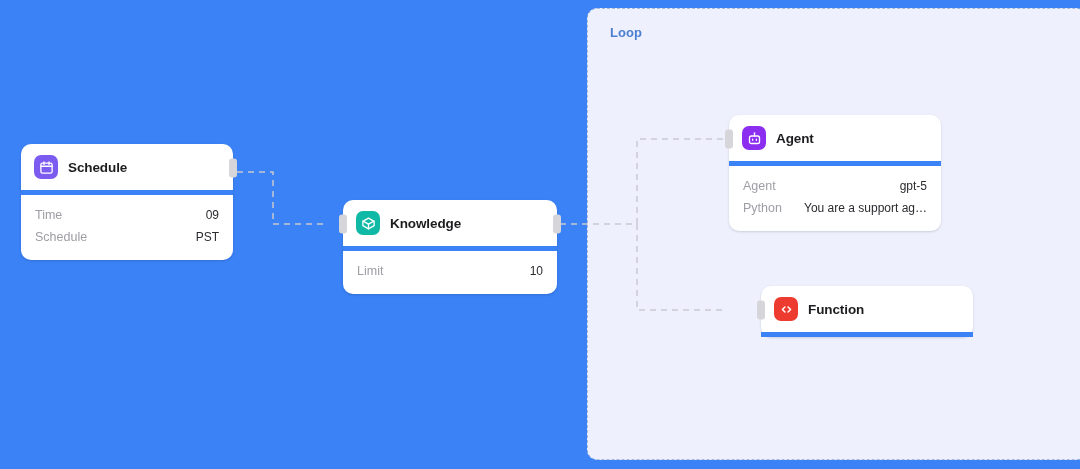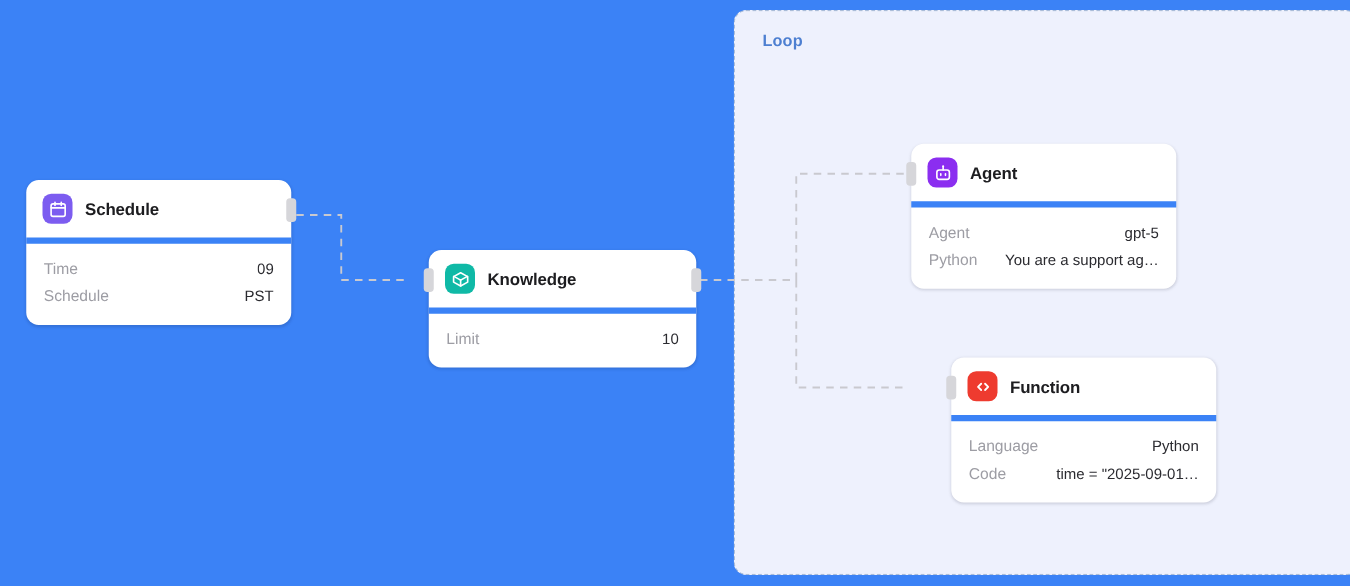--- a/index.html
+++ b/index.html
@@ -225,25 +225,15 @@
     <div class="handle left"></div>
     <div class="node-header">
       <span class="node-icon" style="background:#ee3b2f">
         <svg width="15" height="15" viewBox="0 0 24 24" fill="none" stroke="#ffffff" stroke-width="2.4" stroke-linecap="round" stroke-linejoin="round">
           <path d="M9.5 8 5.5 12l4 4"></path>
           <path d="M14.5 8l4 4-4 4"></path>
         </svg>
       </span>
       <span class="node-title">Function</span>
     </div>
-    <div class="node-body">
-      <div class="node-row">
-        <span class="row-key">Language</span>
-        <span class="row-val">Python</span>
-      </div>
-      <div class="node-row">
-        <span class="row-key">Code</span>
-        <span class="row-val">time = "2025-09-01…</span>
-      </div>
-    </div>
   </div>
 
 </div>
 
 </body></html>

